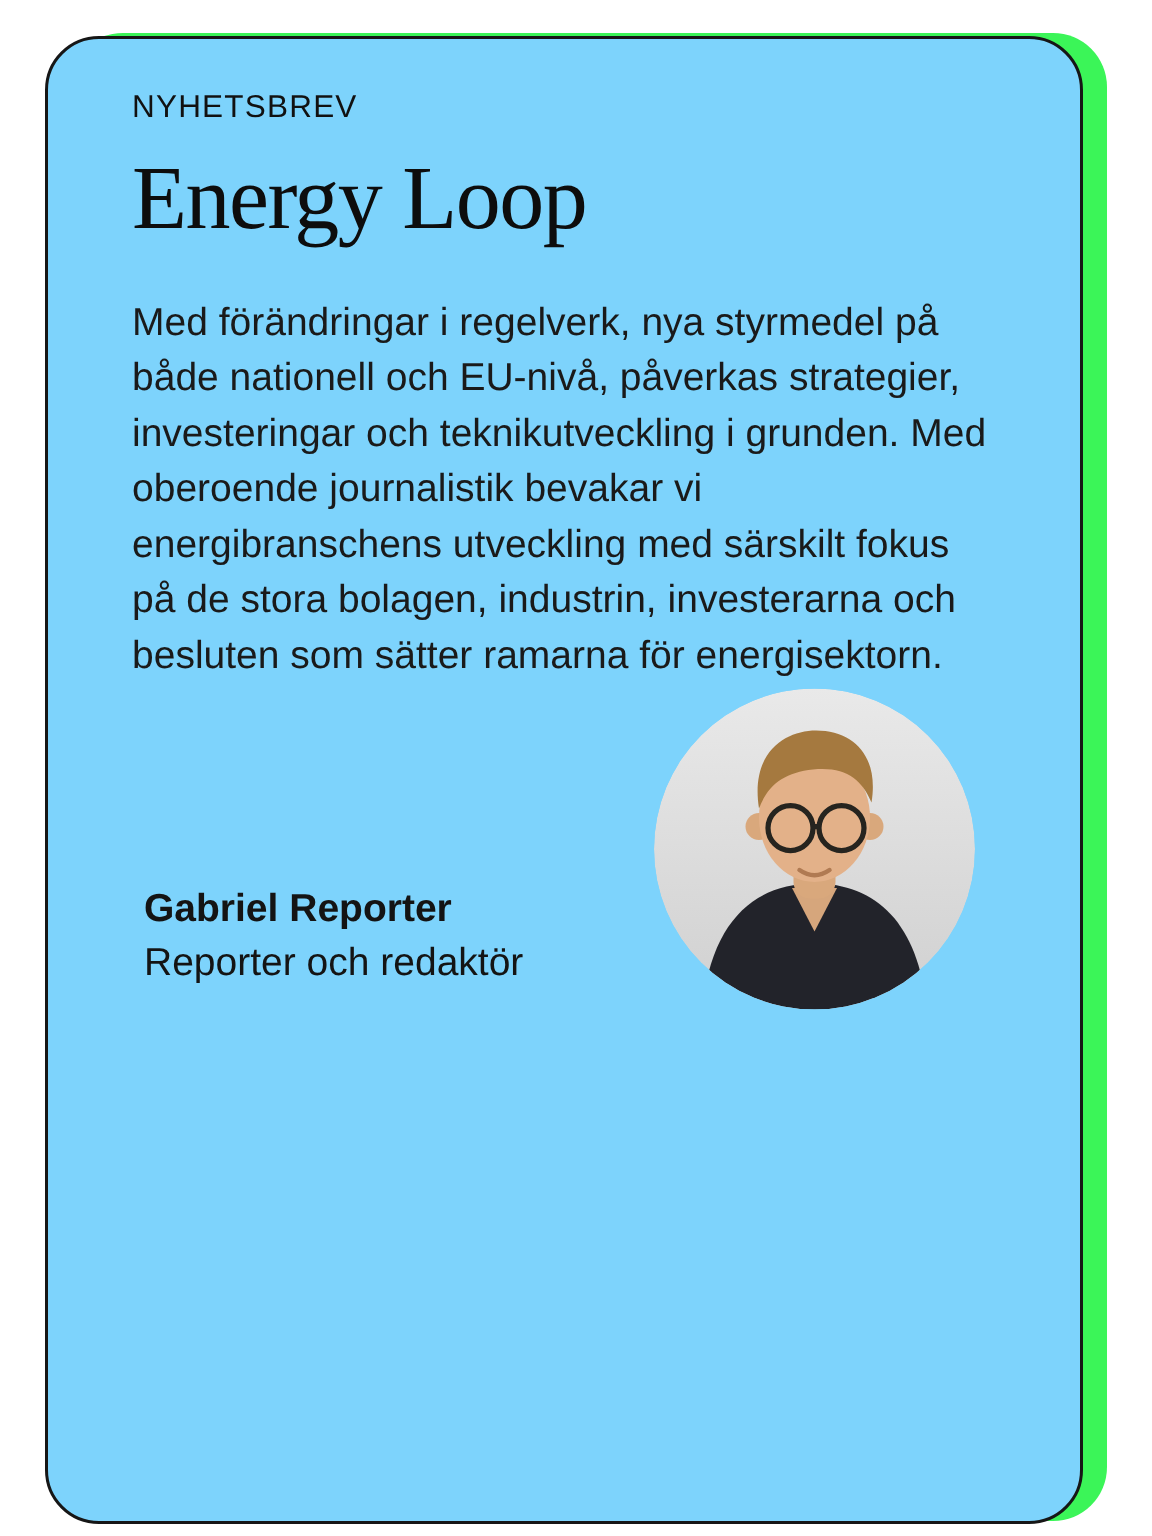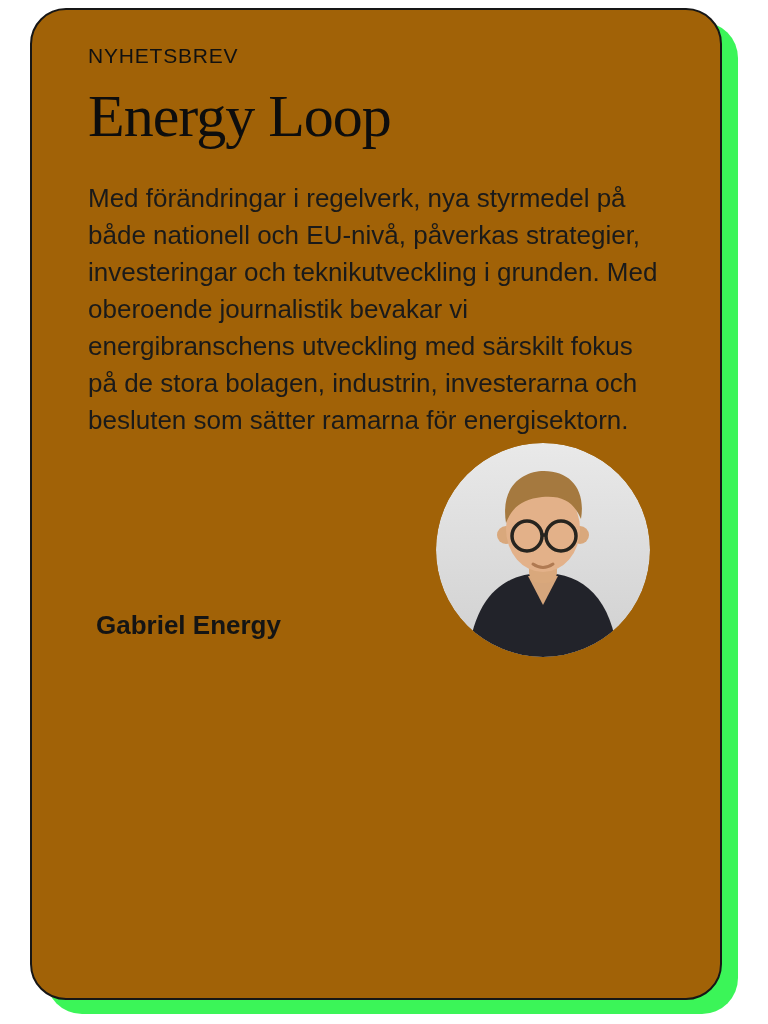--- a/index.html
+++ b/index.html
@@ -22,24 +22,24 @@
     left: 16px;
     top: 14px;
     width: 692px;
     height: 992px;
     border-radius: 36px;
     background: var(--accent-green, #3bf558);
   }
   .card {
     position: absolute;
     left: 0;
-    top: 0;
+    top: 16px;
     width: 692px;
     height: 992px;
-    background: #a16207;
+    background: #7dd3fc;
     border: 2px solid #161616;
     border-radius: 36px;
     padding: 34px 56px 40px 56px;
     overflow: hidden;
   }
   .kicker {
     font-size: 21px;
     letter-spacing: 0.8px;
     font-weight: 500;
     color: #111111;
@@ -100,21 +100,22 @@
 
     <div class="kicker">NYHETSBREV</div>
 
     <h1 class="title">Energy Loop</h1>
 
 
     <p class="body-text">Med förändringar i regelverk, nya styrmedel på både nationell och EU-nivå, påverkas strategier, investeringar och teknikutveckling i grunden. Med oberoende journalistik bevakar vi energibranschens utveckling med särskilt fokus på de stora bolagen, industrin, investerarna och besluten som sätter ramarna för energisektorn.</p>
 
     <div class="author-row">
       <div class="author-info">
-        <div class="author-name">Gabriel Energy</div>
+        <div class="author-name">Gabriel Reporter</div>
+        <div class="author-role">Reporter och redaktör</div>
       </div>
 
       <div class="avatar">
         <svg viewBox="0 0 214 214" width="214" height="214" xmlns="http://www.w3.org/2000/svg">
           <defs>
             <clipPath id="av-clip">
                 <circle cx="107" cy="107" r="107"></circle>
               </clipPath>
             <linearGradient id="av-bg" x1="0" y1="0" x2="0" y2="1">
               <stop offset="0" stop-color="#e9e9e9"></stop>

